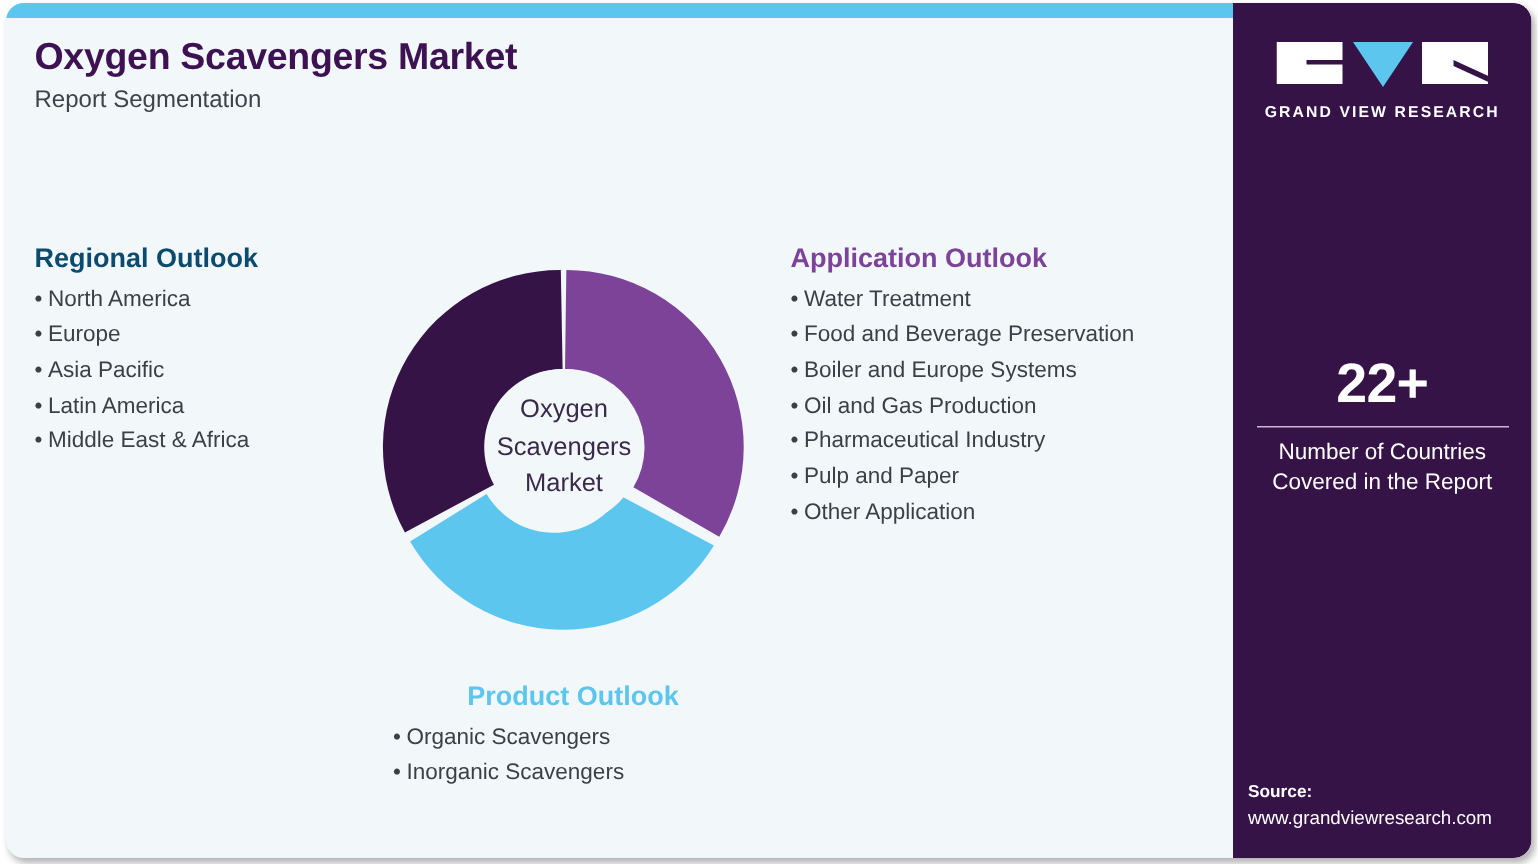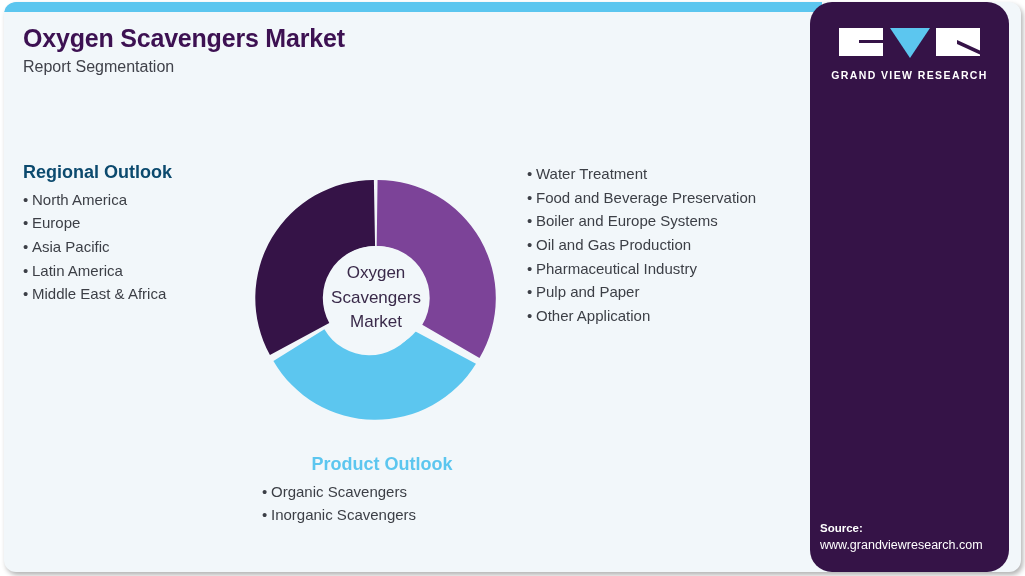--- a/index.html
+++ b/index.html
@@ -42,28 +42,27 @@
     top: 0;
     width: 818px;
     height: 10px;
     background: #5cc6ef;
     border-top-left-radius: 12px;
   }
 
   
   .right-panel {
     position: absolute;
-    right: 12px;
+    right: 0;
     top: 0;
     width: 199px;
     height: 570px;
     background: #351347;
     border-top-right-radius: 12px;
     border-bottom-right-radius: 12px;
-    border-radius: 22px;
   }
 
   
   .header {
     position: absolute;
     left: 19px;
     top: 22px;
     width: 600px;
   }
   .title {
@@ -248,20 +247,21 @@
       <ul class="outlook-list">
         <li><span class="bullet">•</span><span>North America</span></li>
         <li><span class="bullet">•</span><span>Europe</span></li>
         <li><span class="bullet">•</span><span>Asia Pacific</span></li>
         <li><span class="bullet">•</span><span>Latin America</span></li>
         <li><span class="bullet">•</span><span>Middle East &amp; Africa</span></li>
       </ul>
     </div>
 
     <div id="application-outlook">
+      <div class="outlook-heading">Application Outlook</div>
       <ul class="outlook-list">
         <li><span class="bullet">•</span><span>Water Treatment</span></li>
         <li><span class="bullet">•</span><span>Food and Beverage Preservation</span></li>
         <li><span class="bullet">•</span><span>Boiler and Europe Systems</span></li>
         <li><span class="bullet">•</span><span>Oil and Gas Production</span></li>
         <li><span class="bullet">•</span><span>Pharmaceutical Industry</span></li>
         <li><span class="bullet">•</span><span>Pulp and Paper</span></li>
         <li><span class="bullet">•</span><span>Other Application</span></li>
       </ul>
     </div>
@@ -315,20 +315,26 @@
 
             <polygon points="51,2 91,2 71,32" fill="#5cc6ef"></polygon>
 
             <rect x="97" y="2" width="44" height="28" fill="#ffffff"></rect>
             <polygon points="118,14 144,26 144,30 118,18" fill="#351347"></polygon>
           </svg>
         </div>
         <div class="logo-text">GRAND VIEW RESEARCH</div>
       </div>
 
+      <div class="stat-block">
+        <div class="stat-value">22+</div>
+        <div class="stat-divider"></div>
+        <div class="stat-label">Number of Countries</div>
+        <div class="stat-label">Covered in the Report</div>
+      </div>
 
       <div class="source-block">
         <div class="source-title">Source:</div>
         <div class="source-url">www.grandviewresearch.com</div>
       </div>
 
     </div>
 
   </div>
 </div>

